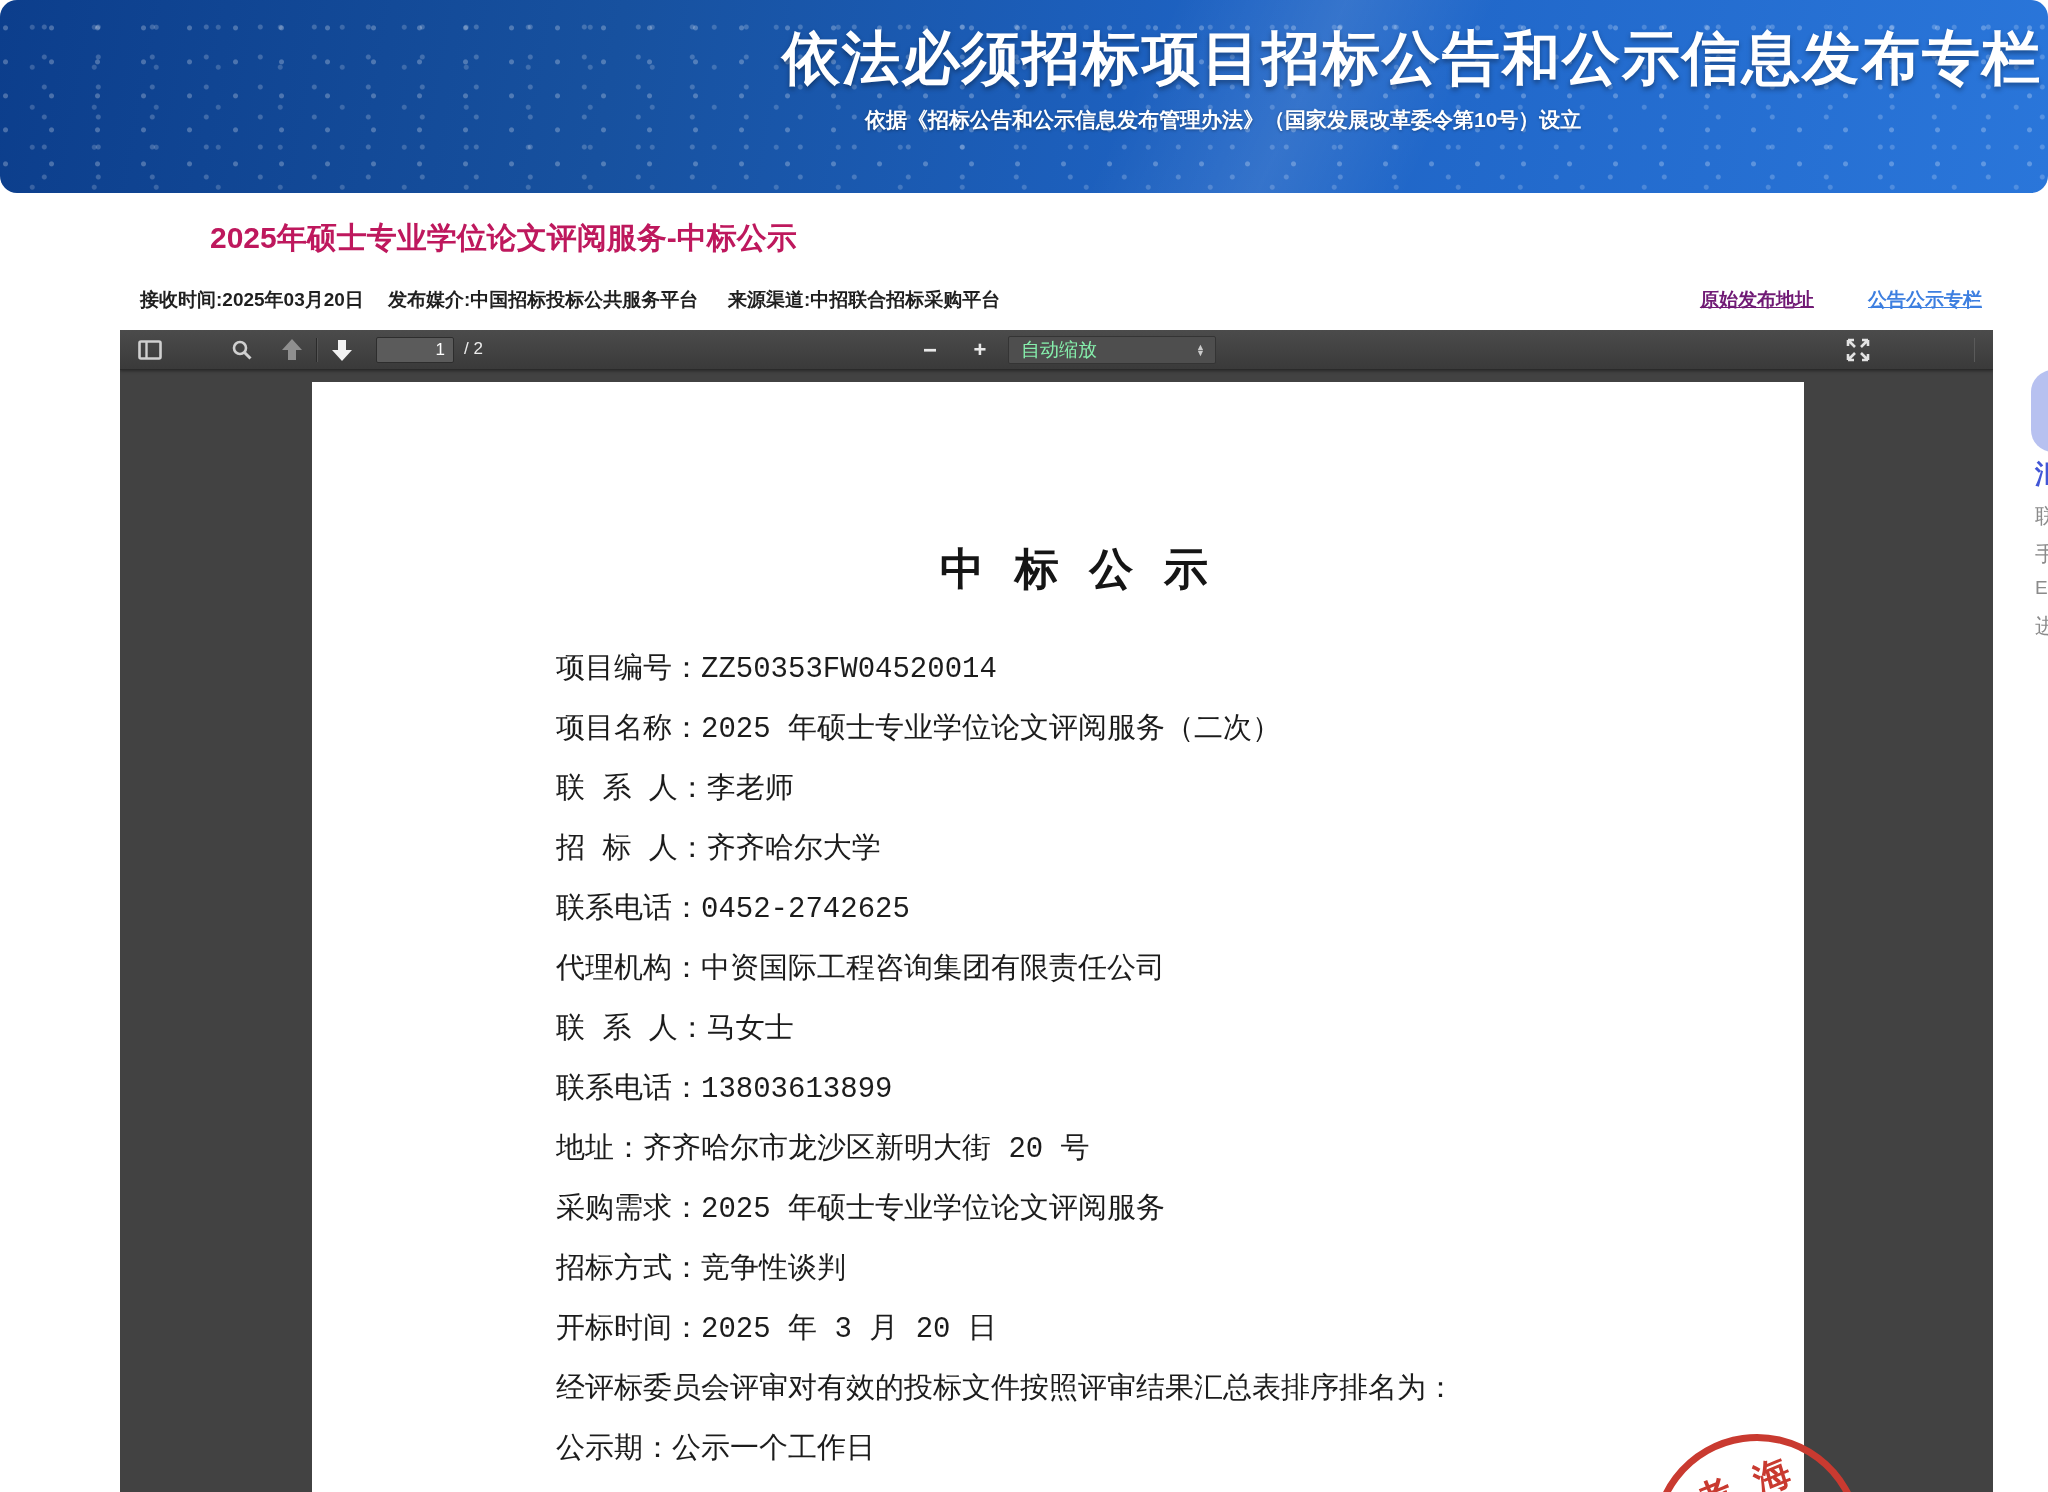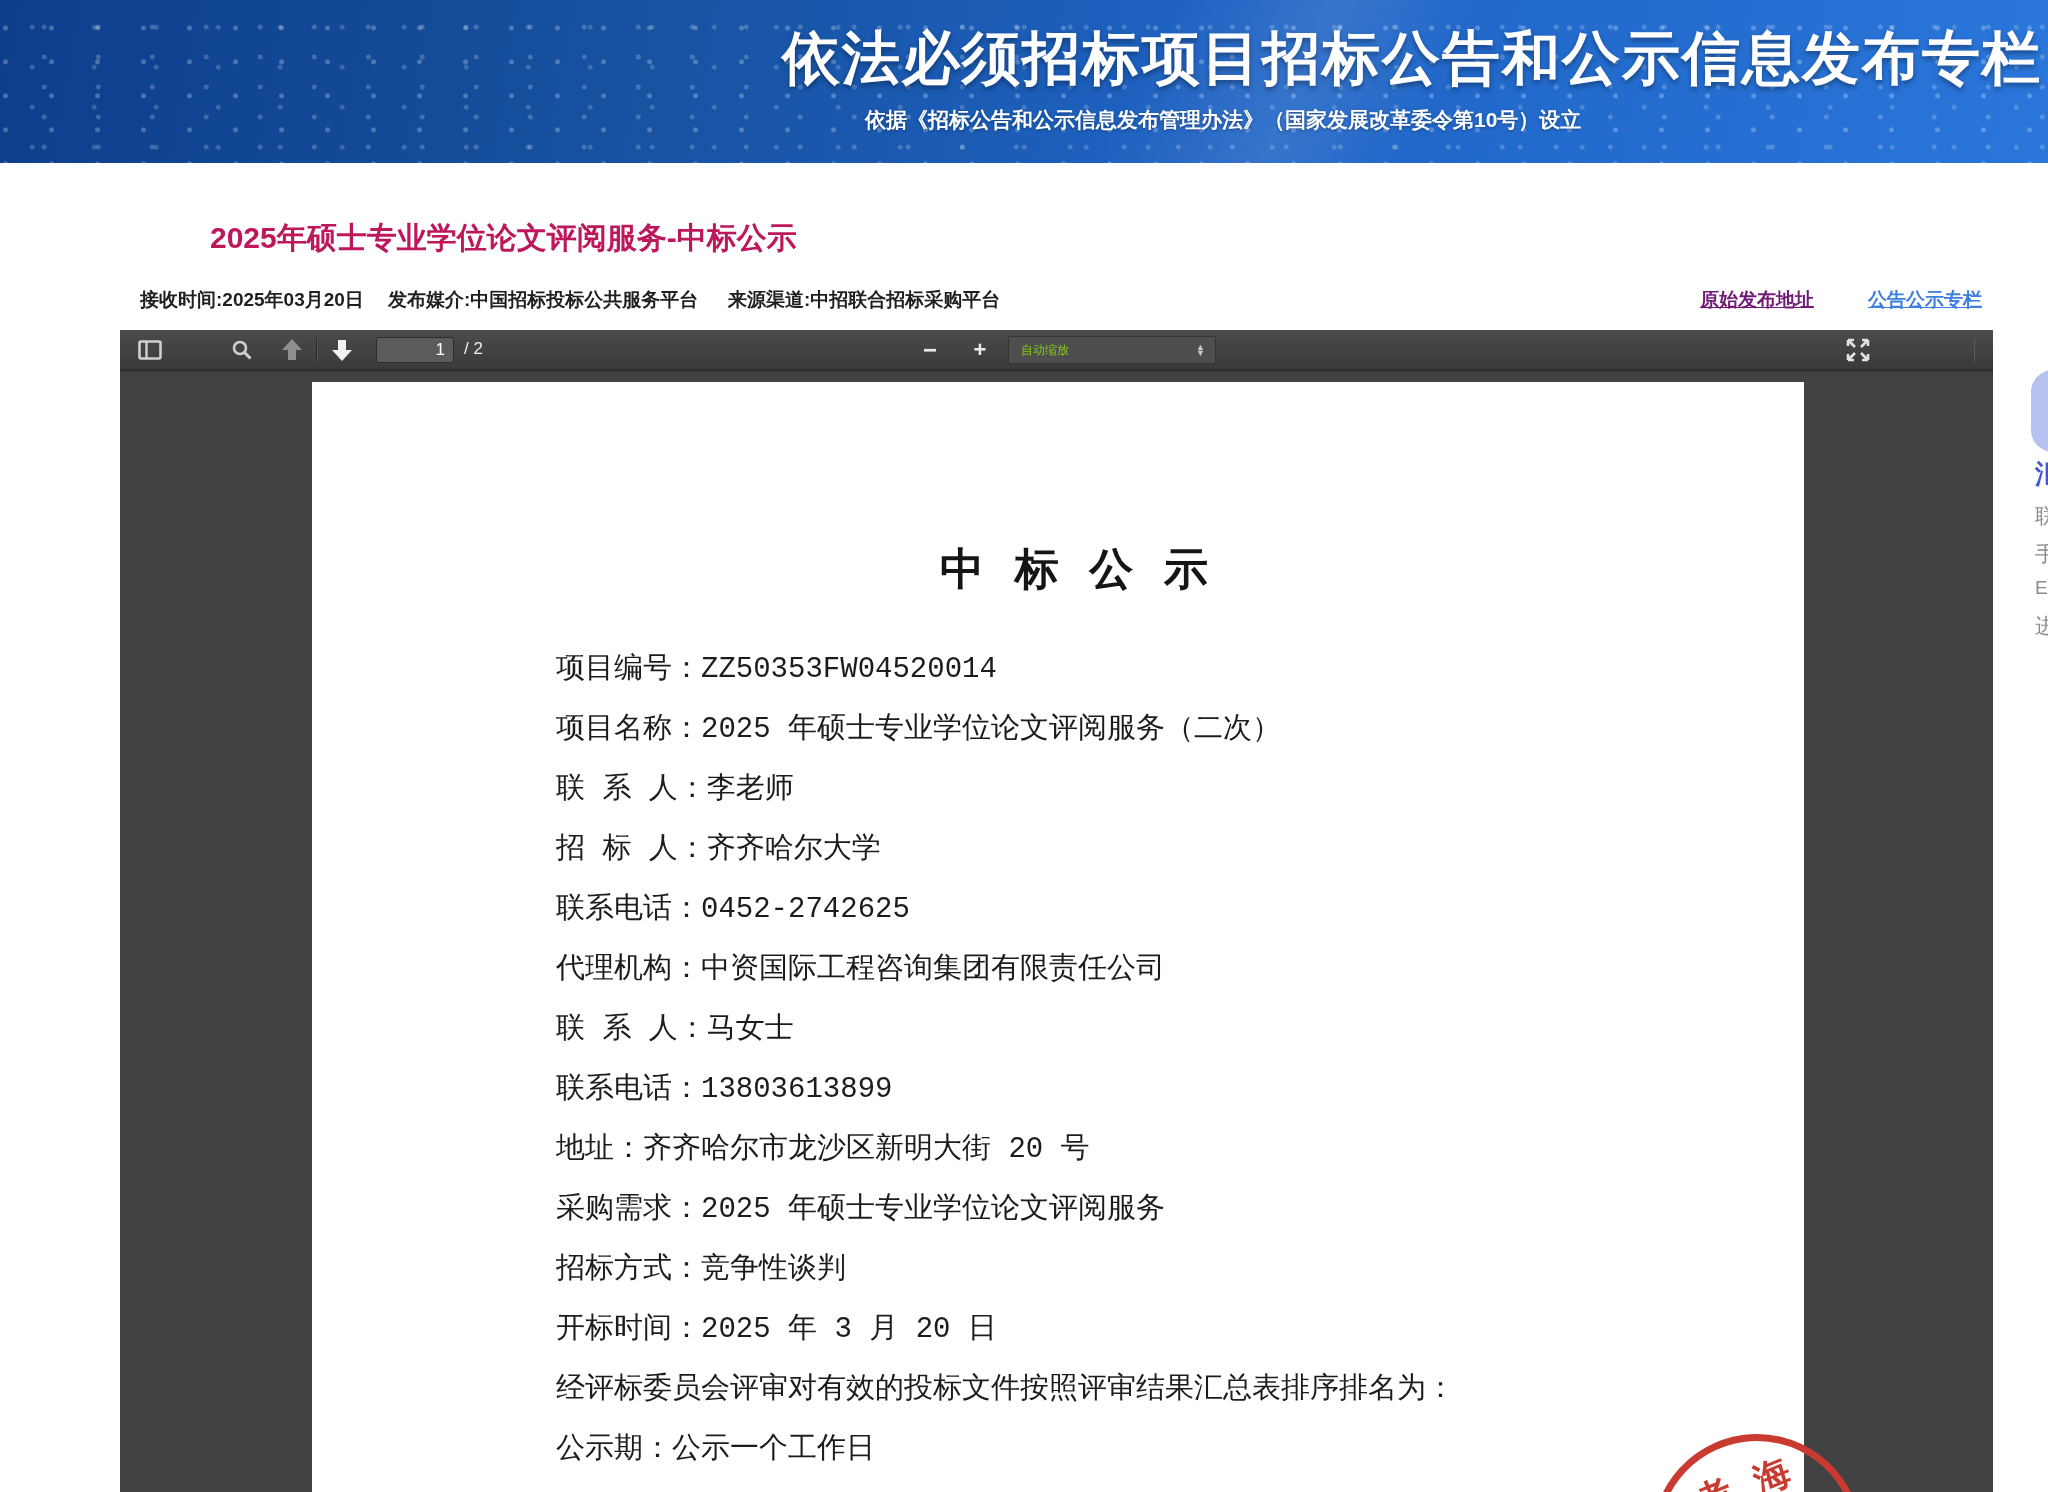--- a/index.html
+++ b/index.html
@@ -3,28 +3,29 @@
 <meta charset="utf-8">
 <style>
   * { margin:0; padding:0; box-sizing:border-box; }
   html,body { width:2048px; height:1492px; }
   body {
     position:relative; overflow:hidden; background:#ffffff;
     font-family:"Liberation Sans", sans-serif;
   }
   
   .banner {
-    position:absolute; left:0; top:0; width:2048px; height:163px;
+    position:absolute; left:0; top:0; width:2048px; height:193px;
     background:
       radial-gradient(circle at 12% 82%, rgba(255,255,255,.25) 0 2px, transparent 3px),
       radial-gradient(circle at 52% 68%, rgba(255,255,255,.18) 0 2px, transparent 3px),
       radial-gradient(circle at 82% 90%, rgba(255,255,255,.20) 0 2px, transparent 3px),
       linear-gradient(115deg, rgba(255,255,255,0) 55%, rgba(255,255,255,.10) 63%, rgba(255,255,255,0) 70%),
       linear-gradient(100deg, #0c3e8c 0%, #17519f 30%, #1e63c4 60%, #2a76da 100%);
     background-size: 46px 34px, 62px 40px, 54px 30px, 100% 100%, 100% 100%;
+    border-radius: 17px;
   }
   .banner-title {
     position:absolute; right:6px; top:20px; color:#ffffff;
     font-size:58px; font-weight:bold; letter-spacing:2px; white-space:nowrap;
     text-shadow:0 3px 5px rgba(0,0,0,.35);
   }
   .banner-subtitle {
     position:absolute; left:865px; top:106px; color:#ffffff;
     font-size:21px; font-weight:bold; white-space:nowrap;
     text-shadow:0 1px 3px rgba(0,0,0,.35);
@@ -71,21 +72,21 @@
     font-family:"Liberation Sans", sans-serif;
   }
   .page-total { position:absolute; left:344px; top:9px; color:#ececec; font-size:17px; }
   .tb-minus { left:792px; width:36px; color:#e8e8e8; font-size:24px; font-weight:bold; }
   .tb-plus  { left:842px; width:36px; color:#e8e8e8; font-size:22px; font-weight:bold; }
   .zoom-select {
     position:absolute; left:888px; top:6px; width:208px; height:28px;
     background:#4e4e4e; border:1px solid #343434; border-radius:2px;
     display:flex; align-items:center; cursor:pointer;
   }
-  .zoom-label { color:#84cc16; font-size:12px; padding-left:12px; flex:1; }
+  .zoom-label { color:#86efac; font-size:19px; padding-left:12px; flex:1; }
   .zoom-caret { display:flex; flex-direction:column; align-items:center; line-height:6px; font-size:9px; color:#cccccc; padding-right:10px; }
   .tb-full { left:1716px; width:44px; }
   .icon-svg { display:block; }
   
   .page {
     position:absolute; left:192px; top:52px; width:1492px; height:1800px;
     background:#ffffff;
   }
   .doc-title {
     position:absolute; left:16px; top:158px; width:100%; text-align:center;

